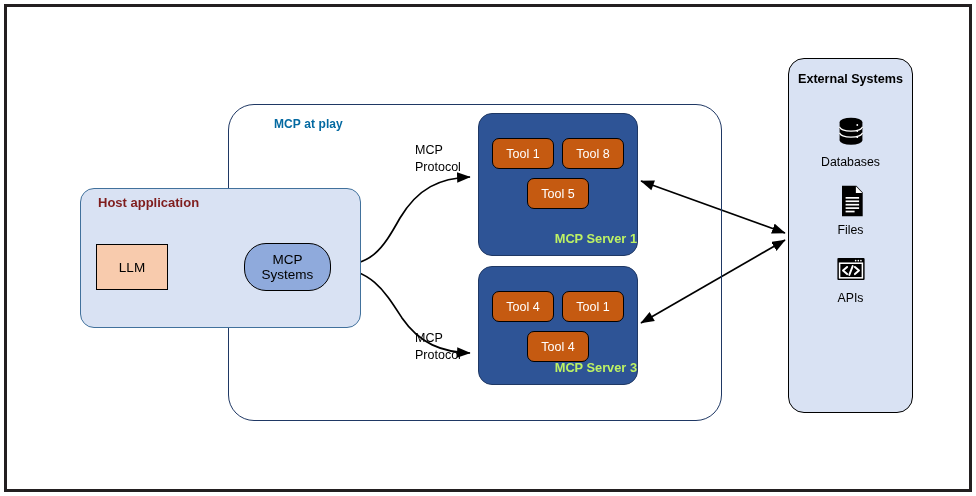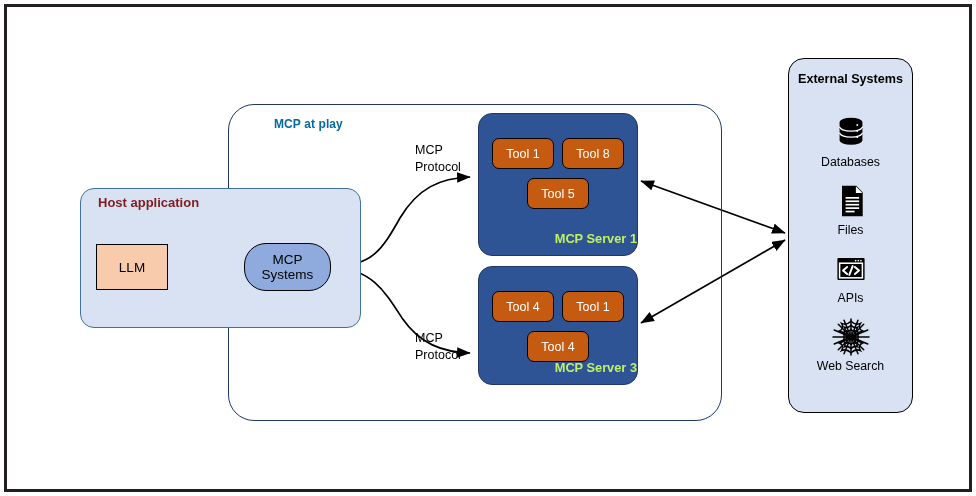--- a/index.html
+++ b/index.html
@@ -342,51 +342,18 @@
             <g stroke="#ffffff" stroke-width="2.3" fill="none" stroke-linecap="round" stroke-linejoin="round">
               <polyline points="15.4,17.6 10.6,21.8 15.4,26"></polyline>
               <polyline points="24.6,17.6 29.4,21.8 24.6,26"></polyline>
               <line x1="22" y1="16.6" x2="18" y2="27"></line>
             </g>
           </svg>
         </span>
         <span class="ext-label">APIs</span>
       </div>
 
-      <div class="ext-item">
-        <span class="ext-icon">
-          <svg viewBox="0 0 40 40" width="40" height="40" aria-hidden="true">
-            <g stroke="#000000" fill="none" stroke-width="1.5" stroke-linecap="round">
-              <line x1="20" y1="2" x2="20" y2="38"></line>
-              <line x1="2" y1="20" x2="38" y2="20"></line>
-              <line x1="7.3" y1="7.3" x2="32.7" y2="32.7"></line>
-              <line x1="32.7" y1="7.3" x2="7.3" y2="32.7"></line>
-              <line x1="13" y1="3.2" x2="27" y2="36.8"></line>
-              <line x1="27" y1="3.2" x2="13" y2="36.8"></line>
-              <line x1="3.2" y1="13" x2="36.8" y2="27"></line>
-              <line x1="3.2" y1="27" x2="36.8" y2="13"></line>
-            </g>
-            <g stroke="#000000" fill="none" stroke-width="1.5">
-              <path d="M20,4.2 Q24.6,8.6 29.4,6.4 Q26.4,11.6 31.6,14 Q26.2,14.8 27,20
-                       Q26.2,25.2 31.6,26 Q26.4,28.4 29.4,33.6 Q24.6,31.4 20,35.8
-                       Q15.4,31.4 10.6,33.6 Q13.6,28.4 8.4,26 Q13.8,25.2 13,20
-                       Q13.8,14.8 8.4,14 Q13.6,11.6 10.6,6.4 Q15.4,8.6 20,4.2 Z"></path>
-              <path d="M20,8.4 Q23.3,11.6 26.6,10.2 Q24.6,14 28,15.8 Q24.2,16.4 24.8,20
-                       Q24.2,23.6 28,24.2 Q24.6,26 26.6,29.8 Q23.3,28.4 20,31.6
-                       Q16.7,28.4 13.4,29.8 Q15.4,26 12,24.2 Q15.8,23.6 15.2,20
-                       Q15.8,16.4 12,15.8 Q15.4,14 13.4,10.2 Q16.7,11.6 20,8.4 Z"></path>
-              <path d="M20,12.6 Q22.2,14.7 24.2,13.9 Q23.1,16.3 25.2,17.5
-                       Q22.7,17.9 23.1,20 Q22.7,22.1 25.2,22.5 Q23.1,23.7 24.2,26.1
-                       Q22.2,25.3 20,27.4 Q17.8,25.3 15.8,26.1 Q16.9,23.7 14.8,22.5
-                       Q17.3,22.1 16.9,20 Q17.3,17.9 14.8,17.5 Q16.9,16.3 15.8,13.9
-                       Q17.8,14.7 20,12.6 Z"></path>
-            </g>
-            <circle cx="20" cy="20" r="2.9" fill="#000000"></circle>
-          </svg>
-        </span>
-        <span class="ext-label">Web Search</span>
-      </div>
 
     </div>
   </div>
 
   <div id="frame"></div>
 </div>
 
 </body></html>

